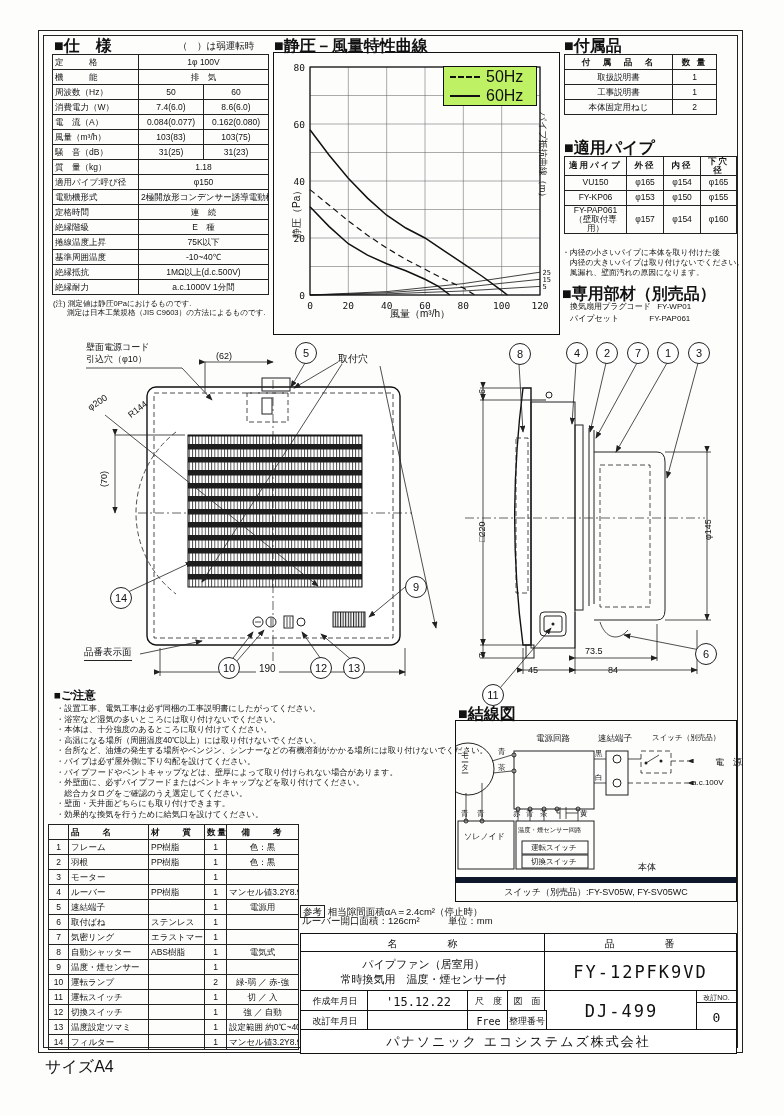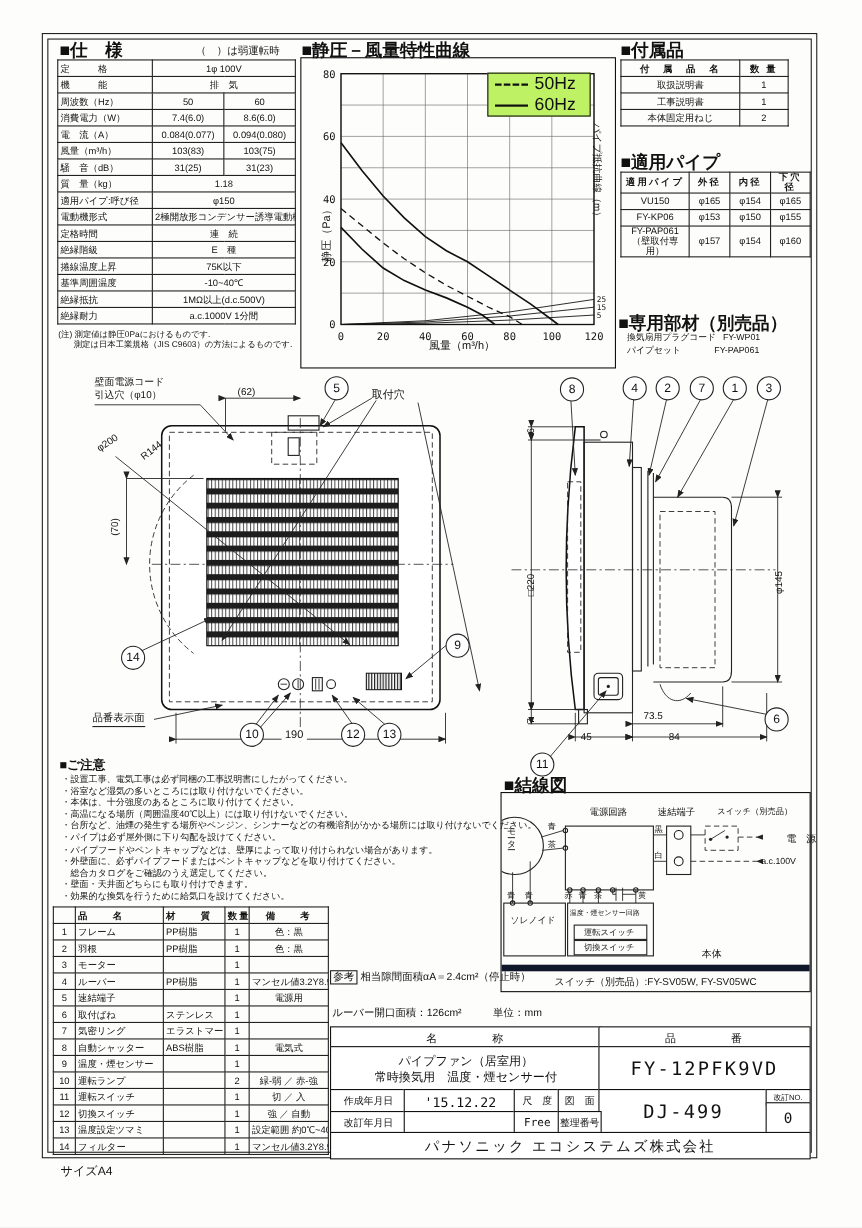--- a/index.html
+++ b/index.html
@@ -68,21 +68,21 @@
           <td>60</td>
         </tr>
         <tr>
           <td>消費電力（W）</td>
           <td>7.4(6.0)</td>
           <td>8.6(6.0)</td>
         </tr>
         <tr>
           <td>電　流（A）</td>
           <td>0.084(0.077)</td>
-          <td>0.094(0.080)</td>
+          <td>0.162(0.080)</td>
         </tr>
         <tr>
           <td>風量（m³/h）</td>
           <td>103(83)</td>
           <td>103(75)</td>
         </tr>
         <tr>
           <td>騒　音（dB）</td>
           <td>31(25)</td>
           <td>31(23)</td>
@@ -242,20 +242,25 @@
         </tr>
         <tr>
           <td>FY-PAP061
 （壁取付専用）</td>
           <td>φ157</td>
           <td>φ154</td>
           <td>φ160</td>
         </tr>
       </tbody>
   </table>
+  <div id="pipe-notes" class="lbl" style="left:562px;top:248px;font-size:7.8px;line-height:10px;">
+      <div>・内径の小さいパイプに本体を取り付けた後</div>
+      <div>　内径の大きいパイプは取り付けないでください。</div>
+      <div>　風漏れ、壁面汚れの原因になります。</div>
+    </div>
 
   <div class="sec-title" style="left:562px;top:284px;">■専用部材（別売品）</div>
   <div class="lbl-s" style="left:570px;top:301px;">
     <span>換気扇用プラグコード</span>
     <span style="margin-left:4px;">FY-WP01</span>
   </div>
   <div class="lbl-s" style="left:570px;top:313px;">
     <span>パイプセット</span>
     <span style="margin-left:28px;">FY-PAP061</span>
   </div>
@@ -525,21 +530,21 @@
         </tr>
         <tr>
           <td>14</td>
           <td>フィルター</td>
           <td></td>
           <td>1</td>
           <td>マンセル値3.2Y8.9/0.6</td>
         </tr>
       </tbody>
   </table>
-  <div class="lbl" style="left:45px;top:1057px;font-size:11px;margin-left:10px;">サイズA4</div>
+  <div class="lbl" style="left:45px;top:1057px;font-size:16px;">サイズA4</div>
 
   <div class="sec-title" style="left:458px;top:704px;">■結線図</div>
   <div style="position:absolute;left:455px;top:720px;width:280px;height:180px;border:1px solid #111;">
     <svg width="278" height="160" style="position:absolute;left:0;top:0;">
       <defs>
           <marker id="ahw" markerWidth="8" markerHeight="6" refX="1" refY="3" orient="auto">
             <path d="M8,0 L0,3 L8,6 Z" fill="#222"></path>
           </marker>
         </defs>
       <circle cx="12" cy="48" r="26" class="thin" fill="#fff"></circle>
@@ -600,21 +605,21 @@
     <div class="wlbl" style="left:84px;top:88px;">茶</div>
     <div class="wlbl" style="left:124px;top:88px;">黄</div>
     <div class="wlbl" style="left:8px;top:110px;font-size:8px;">ソレノイド</div>
     <div class="wlbl" style="left:62px;top:105px;font-size:6.3px;">温度・煙センサー回路</div>
     <div class="wlbl" style="left:75px;top:122px;font-size:7.5px;">運転スイッチ</div>
     <div class="wlbl" style="left:75px;top:136px;font-size:7.5px;">切換スイッチ</div>
     <div class="wlbl" style="left:182px;top:140px;font-size:9px;">本体</div>
     <div style="position:absolute;left:0;bottom:0;width:100%;height:18px;border-top:6px solid #0f172a;display:flex;align-items:center;justify-content:center;font-size:9px;">スイッチ（別売品）:FY-SV05W, FY-SV05WC</div>
   </div>
 
-  <div class="lbl" style="left:300px;top:882px;font-size:9.5px;">
+  <div class="lbl" style="left:300px;top:906px;font-size:9.5px;">
     <span style="border:1px solid #222;padding:0 2px;">参考</span>
     <span>相当隙間面積αA＝2.4cm²（停止時）</span>
   </div>
   <div class="lbl" style="left:302px;top:915px;font-size:9.5px;">
     <span>ルーバー開口面積：126cm²</span>
     <span style="margin-left:26px;">単位：mm</span>
   </div>
 
   <div class="tb-cell" style="left:300px;top:933px;width:245px;height:19px;font-size:10px;letter-spacing:2px;">名　　　　称</div>
   <div class="tb-cell" style="left:544px;top:933px;width:191px;height:19px;font-size:10px;letter-spacing:2px;">品　　　　番</div>

